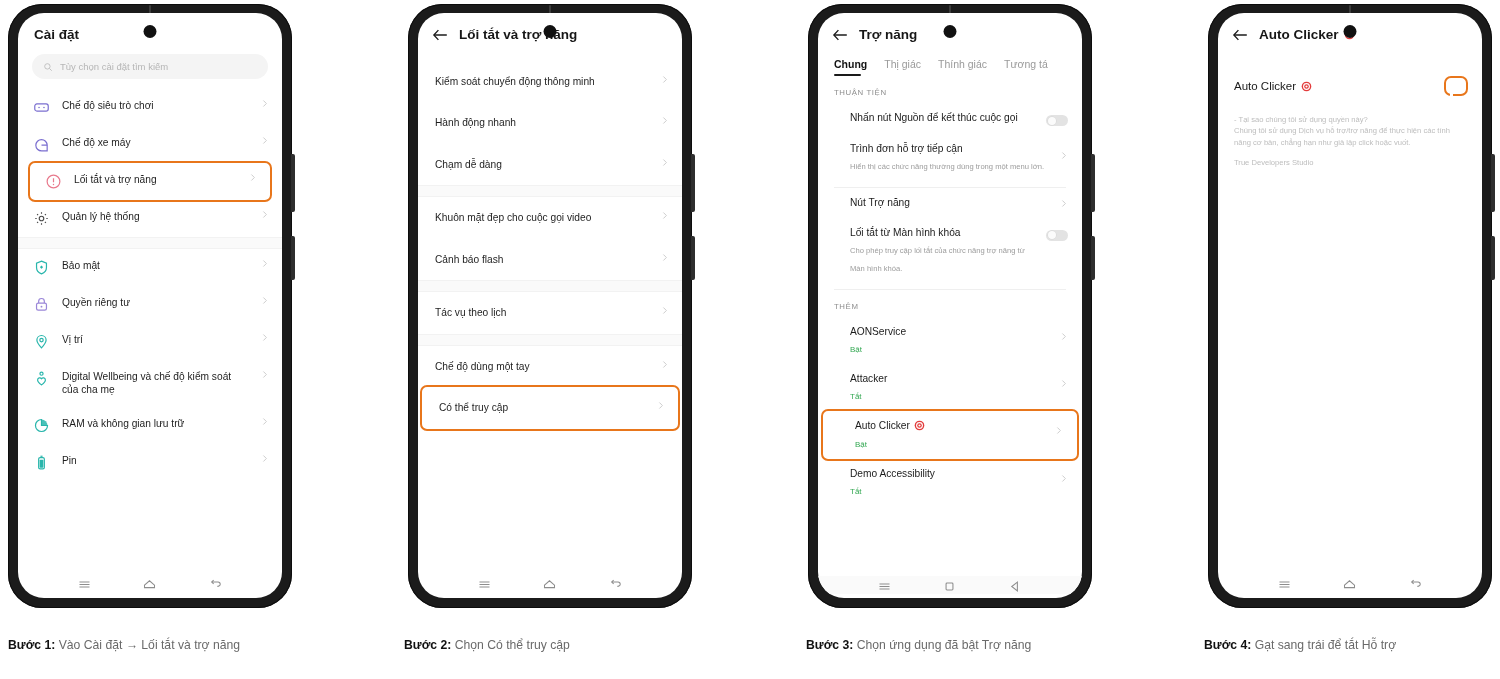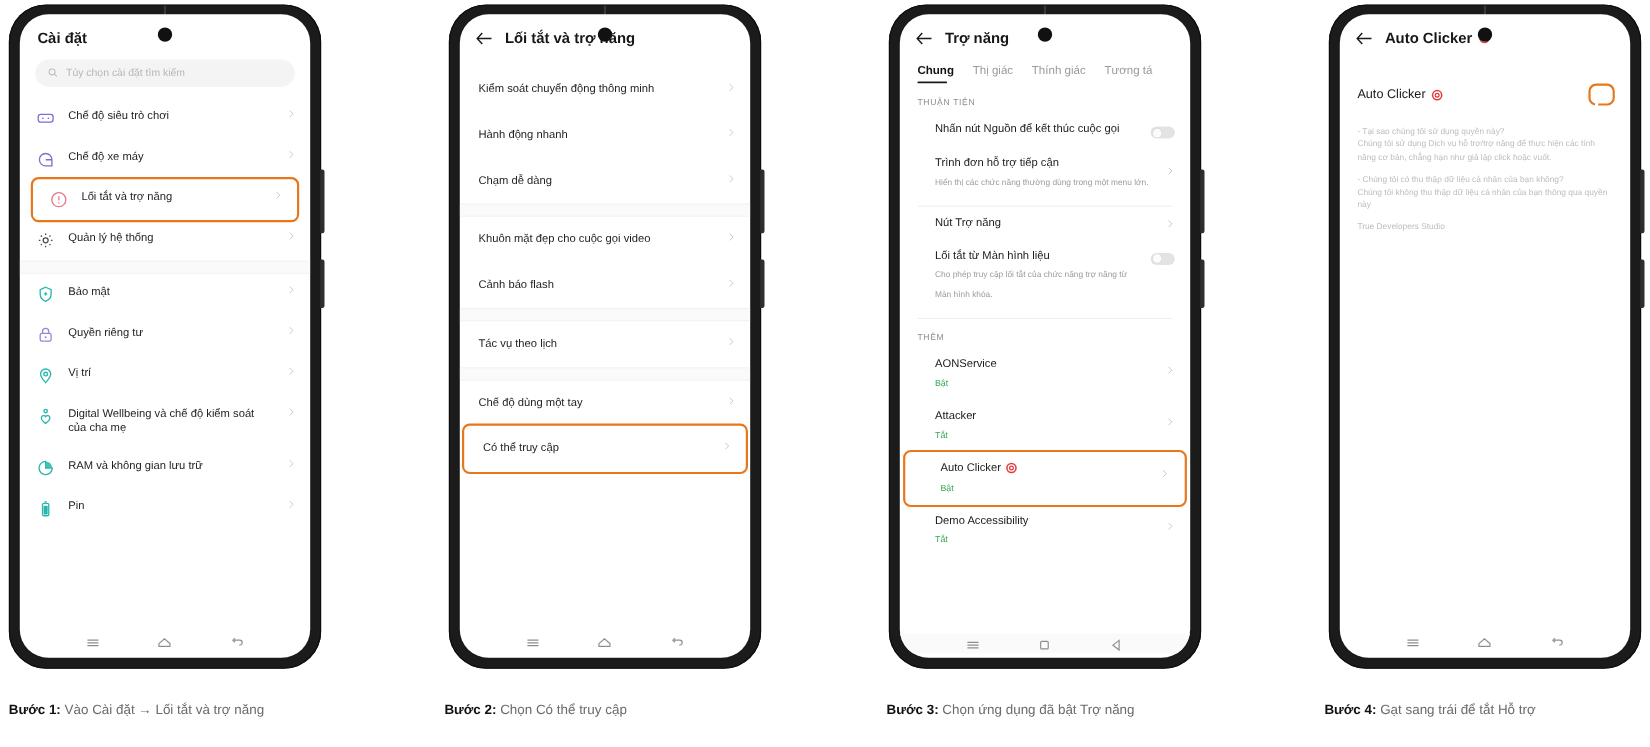--- a/index.html
+++ b/index.html
@@ -535,21 +535,21 @@
         </span>
         <span class="chev" style="margin-top:3px;">
           <svg width="9" height="9" viewBox="0 0 24 24" fill="none" stroke="currentColor" stroke-width="2.4">
               <polyline points="9,4 17,12 9,20"></polyline>
             </svg>
         </span>
       </div>
 
       <div class="r3">
         <span class="txt">
-          <span class="t1">Lối tắt từ Màn hình liệu</span>
+          <span class="t1">Lối tắt từ Màn hình khóa</span>
           <span class="t2">Cho phép truy cập lối tắt của chức năng trợ năng từ Màn hình khóa.</span>
         </span>
         <span class="toggle-off"></span>
       </div>
 
       <div class="divider3"></div>
       <div class="sect-hdr">THÊM</div>
 
       <div class="r3">
         <span class="txt">
@@ -670,21 +670,20 @@
               </svg>
             </span>
           </span>
           <span class="tgl-wrap hl">
             <span class="toggle-on"></span>
           </span>
         </div>
 
         <div class="p4-body">
           <p>- Tại sao chúng tôi sử dụng quyền này?<br>Chúng tôi sử dụng Dịch vụ hỗ trợ/trợ năng để thực hiện các tính năng cơ bản, chẳng hạn như giả lập click hoặc vuốt.</p>
-          <p>- Chúng tôi có thu thập dữ liệu cá nhân của bạn không?<br>Chúng tôi không thu thập dữ liệu cá nhân của bạn thông qua quyền này</p>
           <p>True Developers Studio</p>
         </div>
       </div>
 
       <div class="navbar">
         <span>
           <svg width="15" height="15" viewBox="0 0 24 24" stroke="#8d8d8d" stroke-width="1.7">
               <line x1="4" y1="8" x2="20" y2="8"></line>
               <line x1="4" y1="12" x2="20" y2="12"></line>
               <line x1="4" y1="16" x2="20" y2="16"></line>

